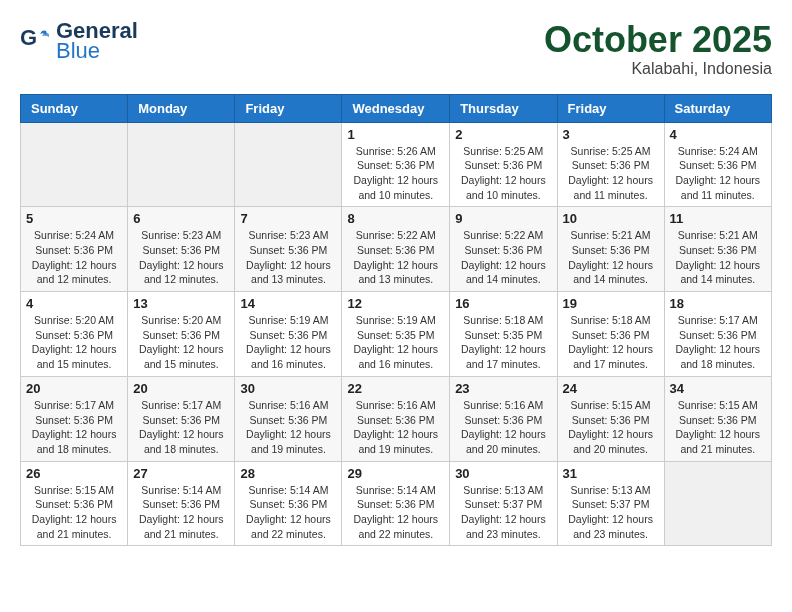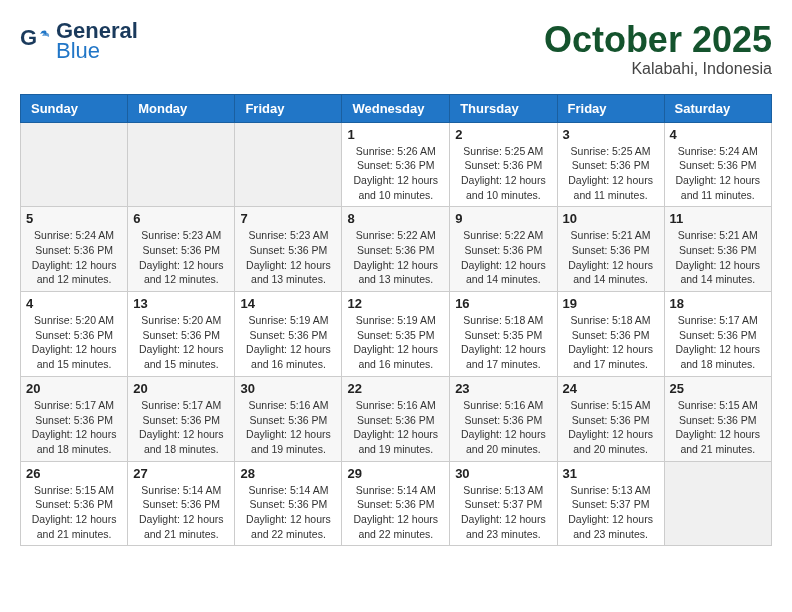--- a/index.html
+++ b/index.html
@@ -300,21 +300,21 @@
 and 20 minutes.</div>
         </td>
         <td>
           <span class="day-number">24</span>
           <div class="day-info" style="white-space: pre-line;">Sunrise: 5:15 AM
 Sunset: 5:36 PM
 Daylight: 12 hours
 and 20 minutes.</div>
         </td>
         <td>
-          <span class="day-number">25</span>
+          <span class="day-number">34</span>
           <div class="day-info" style="white-space: pre-line;">Sunrise: 5:15 AM
 Sunset: 5:36 PM
 Daylight: 12 hours
 and 21 minutes.</div>
         </td>
       </tr>
       <tr>
         <td>
           <span class="day-number">26</span>
           <div class="day-info" style="white-space: pre-line;">Sunrise: 5:15 AM

